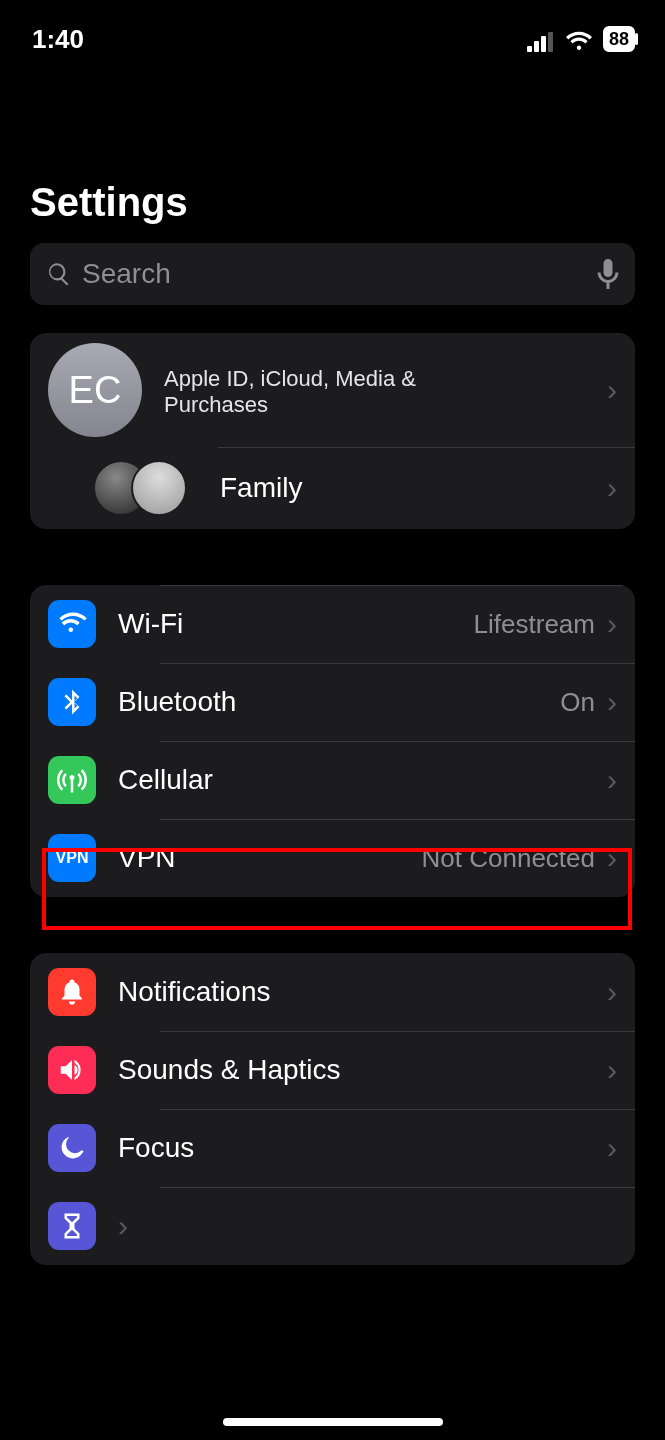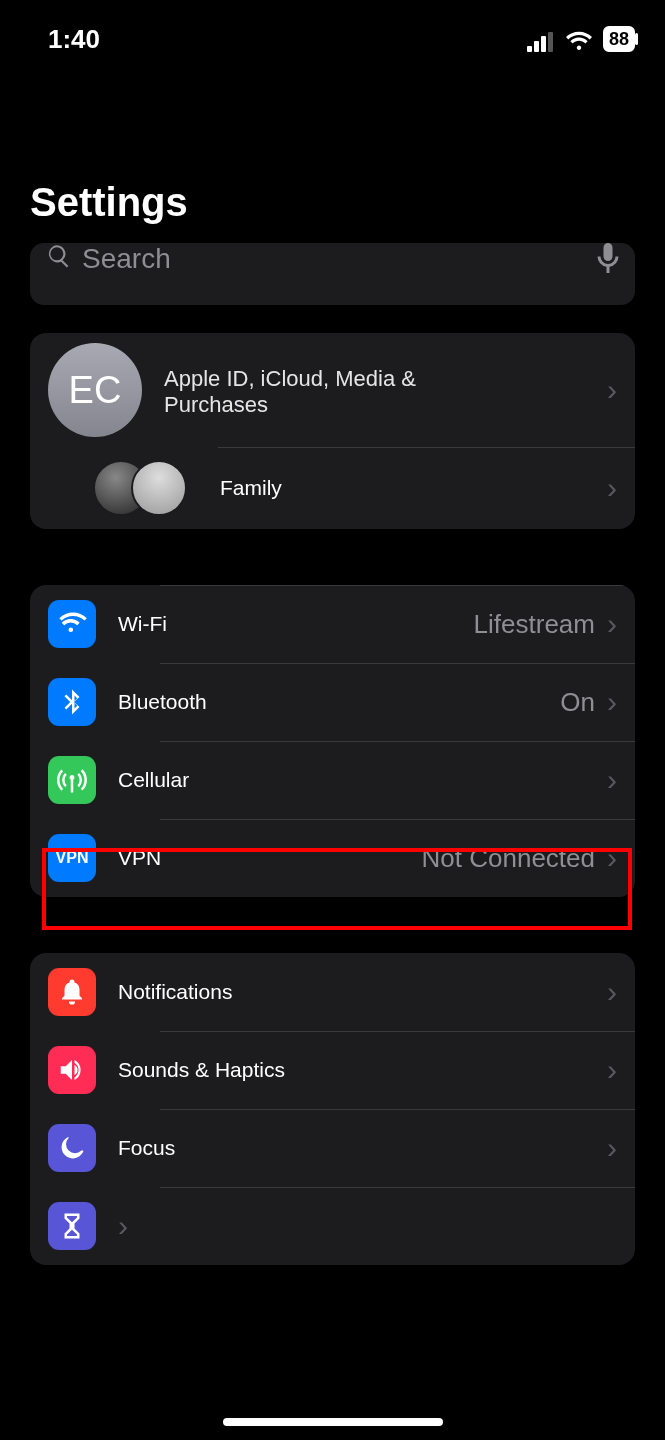--- a/index.html
+++ b/index.html
@@ -10,21 +10,21 @@
     font-family: -apple-system, "Helvetica Neue", Helvetica, Arial, sans-serif;
     color: #fff;
     overflow: hidden;
     position: relative;
   }
   
   .status-bar {
     display: flex;
     justify-content: space-between;
     align-items: center;
-    padding: 18px 30px 0 48px;
+    padding: 18px 30px 0 32px;
     height: 60px;
     font-weight: 600;
     font-size: 26px;
   }
   .status-right { display: flex; align-items: flex-end; gap: 10px; }
   .battery-box {
     border: 2px solid #fff; border-radius: 6px;
     padding: 0 4px; font-size: 18px; font-weight: 700;
     background:#fff; color:#000; line-height:22px;
     position:relative;
@@ -39,20 +39,21 @@
     font-weight: 700;
     padding: 120px 30px 18px 30px;
   }
   
   .search-bar {
     margin: 0 30px;
     background: #1c1c1e;
     border-radius: 14px;
     height: 62px;
     display: flex;
+    align-items: center;
     padding: 0 16px;
     gap: 10px;
   }
   .search-bar .ph {
     color: #8e8e93; font-size: 28px; flex:1;
   }
   
   .group {
     margin: 28px 30px 0 30px;
     background: #1c1c1e;
@@ -68,21 +69,21 @@
     position: relative;
   }
   .row.tall { min-height: 106px; padding-top:10px; padding-bottom:10px; }
   .row + .row .divider,
   .row .divider {
     position:absolute; left:130px; right:0; top:0;
     height:1px; background:#3a3a3c;
   }
   .profile-group .row .divider { left:188px; }
   .row .label {
-    font-size: 21px; flex:1; color:#fff;
+    font-size: 28px; flex:1; color:#fff;
   }
   .row .value { font-size: 26px; color:#8e8e93; margin-right:12px; }
   .chevron { color:#5a5a5e; font-size:30px; font-weight:300; }
   
   .avatar {
     width: 94px; height:94px; border-radius:50%;
     background: linear-gradient(#a9a9b3,#85858f);
     display:flex; align-items:center; justify-content:center;
     font-size:38px; font-weight:500; color:#fff; margin-right:22px;
   }

